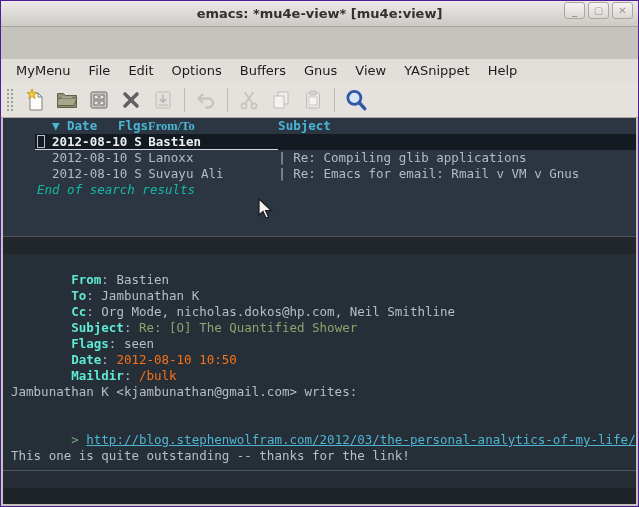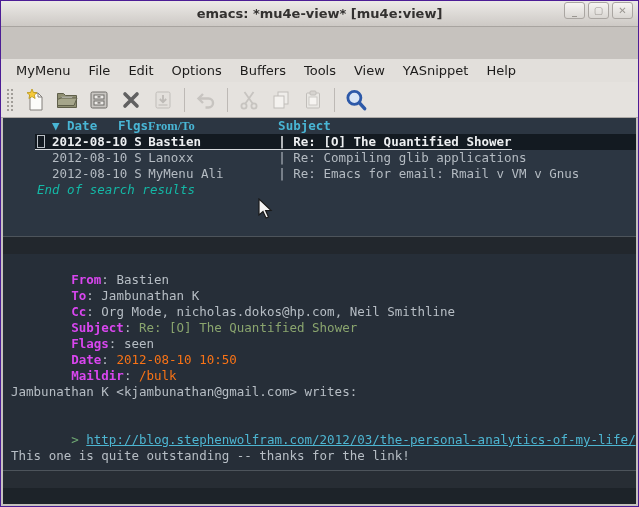--- a/index.html
+++ b/index.html
@@ -72,21 +72,21 @@
     border:1px solid #b9bfc5;}
   .end-msg{color:#14b8a6;font-style:italic;height:16px;line-height:16px;padding-left:2px;white-space:pre;}
   
   .modeline{height:18px;flex:0 0 18px;border-top:1px solid #4d545b;
     white-space:pre;overflow:hidden;line-height:17px;padding-left:8px;}
   .ml-inactive{background:#22272d;color:#7e8890;}
   .ml-active{background:#272d34;color:#c2c9d0;}
   
   .vwin{flex:1;background:#262e38;padding:2px 0 0 8px;overflow:hidden;}
   .vline{height:16px;line-height:16px;white-space:pre;color:#b7bec5;}
-  .f-label{color:#d946ef;font-weight:bold;}
+  .f-label{color:#5eead4;font-weight:bold;}
   .f-colon{color:#b7bec5;}
   .v-subject{color:#8aa56e;}
   .v-teal{color:#f97316;}
   .quote{color:#6fa873;}
   .url{color:#4db6d2;text-decoration:underline;}
   .ref{color:#e9edf0;font-weight:bold;}
   .sig-dash{color:#5e7d88;}
   .sig-name{color:#7aa35e;font-style:italic;}
   
   .minibuffer{flex:0 0 16px;background:#1d2329;}
@@ -106,21 +106,21 @@
       <div class="win-btn">✕</div>
     </div>
   </div>
 
   <div class="menubar">
     <span class="menu-item">MyMenu</span>
     <span class="menu-item">File</span>
     <span class="menu-item">Edit</span>
     <span class="menu-item">Options</span>
     <span class="menu-item">Buffers</span>
-    <span class="menu-item">Tools</span>
+    <span class="menu-item">Gnus</span>
     <span class="menu-item">View</span>
     <span class="menu-item">YASnippet</span>
     <span class="menu-item">Help</span>
   </div>
 
   <div class="toolbar">
     <div class="grip"></div>
 
     <div class="tool-btn">
       <svg width="24" height="24" viewBox="0 0 24 24">
@@ -218,37 +218,36 @@
         <span class="hd-subj">Subject</span>
       </div>
 
       <div class="hrow selrow">
         <div class="hollow-cursor"></div>
         <div class="selrow-inner">
           <span class="c-pad"></span>
           <span class="r-date">2012-08-10</span>
           <span class="r-flags">S</span>
           <span class="r-from">Bastien</span>
-          <span class="r-subj">| Re: [O] The Quantified Shower</span>
         </div>
       </div>
 
       <div class="hrow">
         <span class="c-pad"></span>
         <span class="r-date">2012-08-10</span>
         <span class="r-flags">S</span>
         <span class="r-from">Lanoxx</span>
         <span class="r-subj">| Re: Compiling glib applications</span>
       </div>
 
       <div class="hrow">
         <span class="c-pad"></span>
         <span class="r-date">2012-08-10</span>
         <span class="r-flags">S</span>
-        <span class="r-from">MyMenu Ali</span>
+        <span class="r-from">Suvayu Ali</span>
         <span class="r-subj">| Re: Emacs for email: Rmail v VM v Gnus</span>
       </div>
 
       <div class="end-msg">End of search results</div>
     </div>
 
     <div class="modeline ml-inactive">
       
     </div>
 

